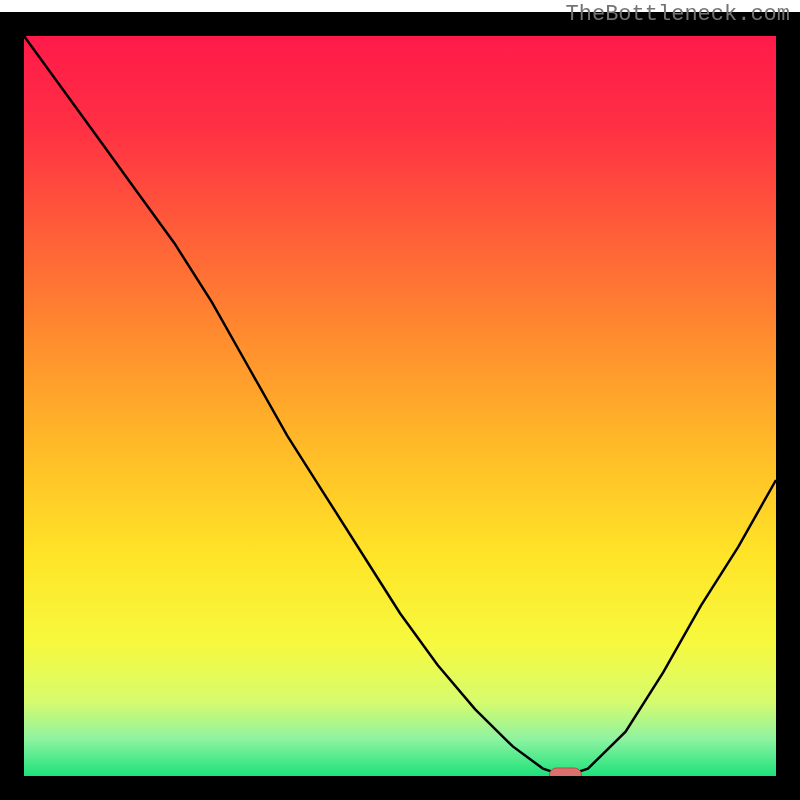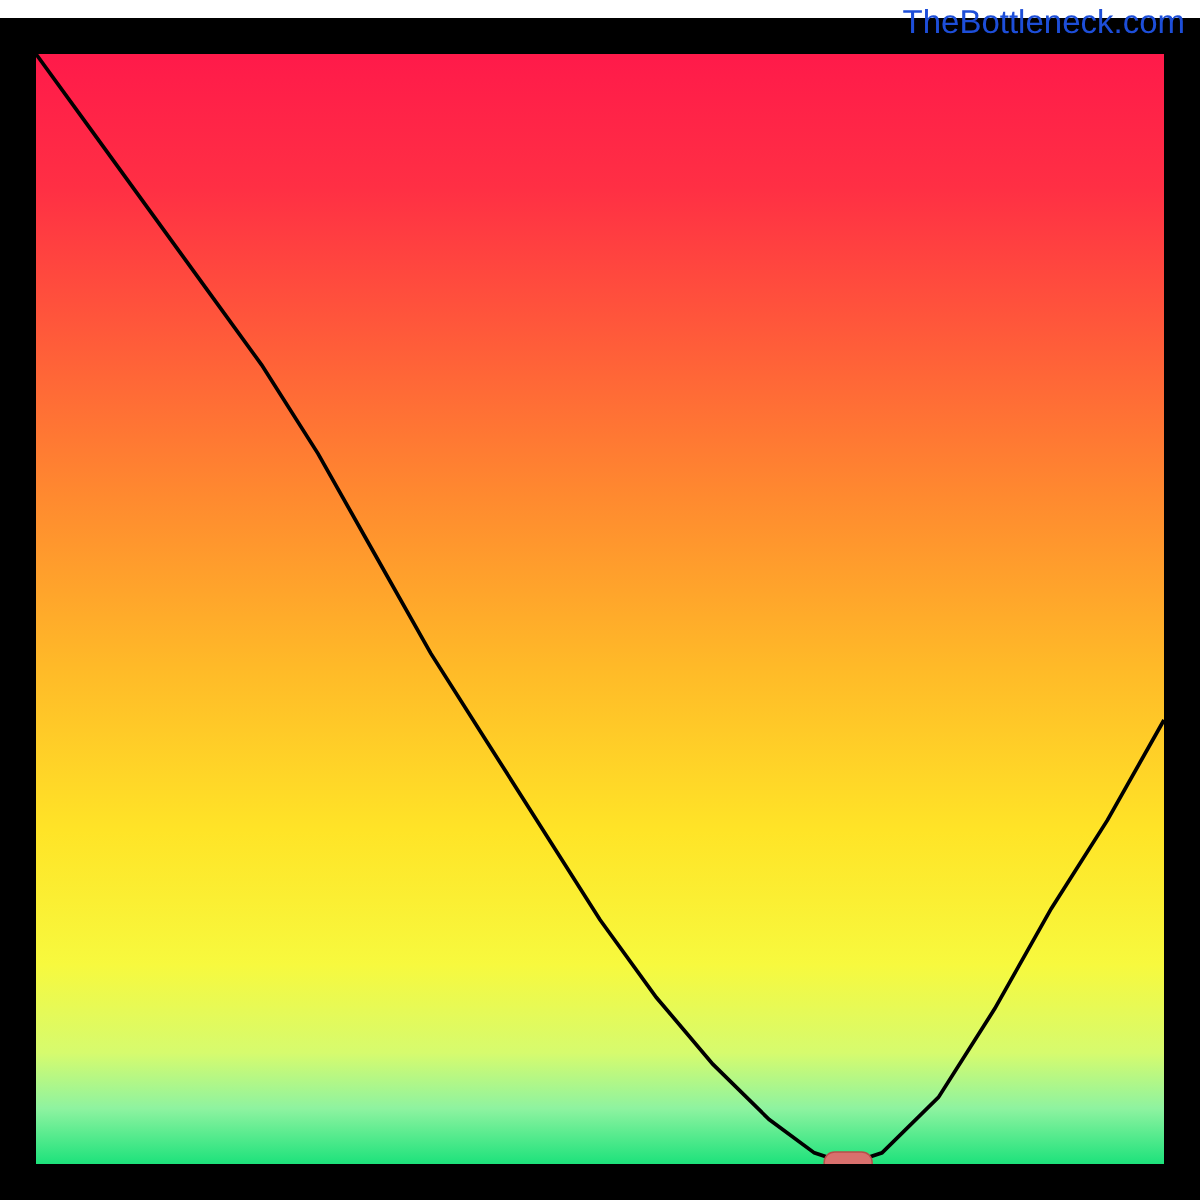--- a/index.html
+++ b/index.html
@@ -11,22 +11,22 @@
   .chart-container {
     position: relative;
     width: 800px;
     height: 800px;
   }
   .watermark {
     position: absolute;
     top: 2px;
     right: 10px;
     font-size: 22px;
-    color: #1d4ed8;
-    font-family: Liberation Sans, sans-serif;
+    color: #737373;
+    font-family: Liberation Mono, monospace;
     z-index: 10;
   }
   svg {
     display: block;
   }
 </style>
 </head>
 <body>
 
 <div class="chart-container">

